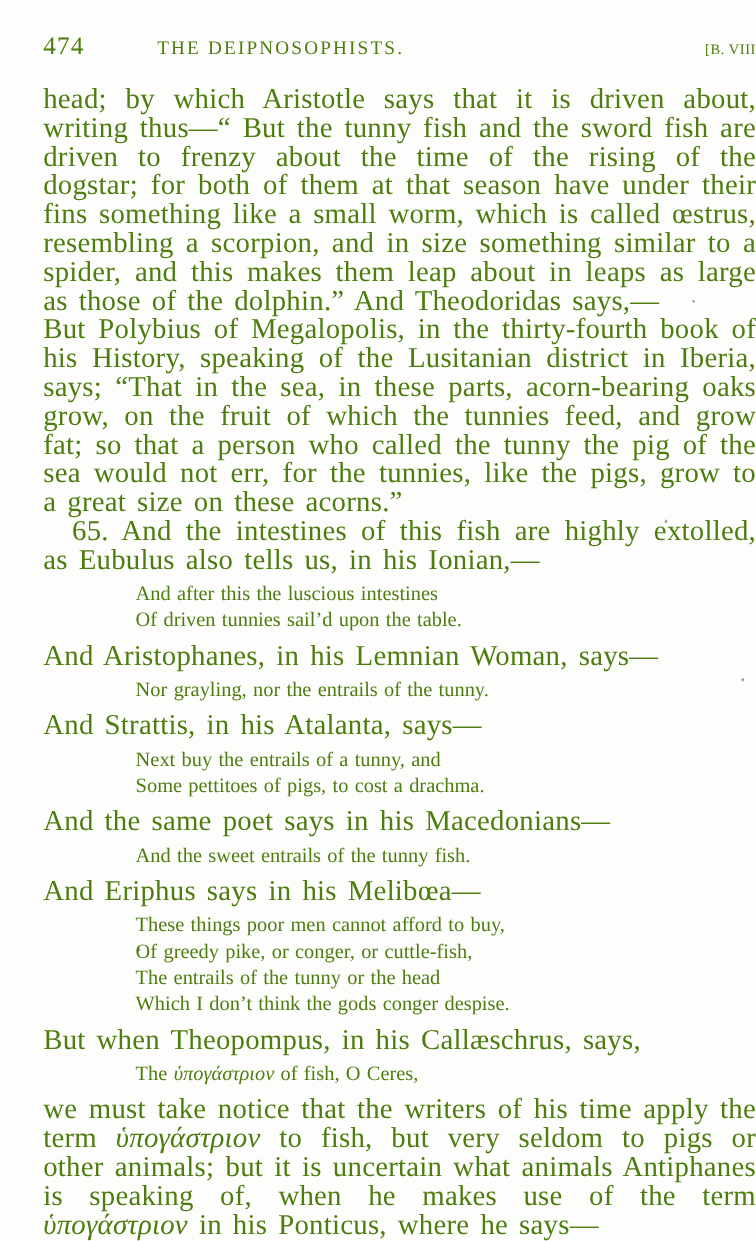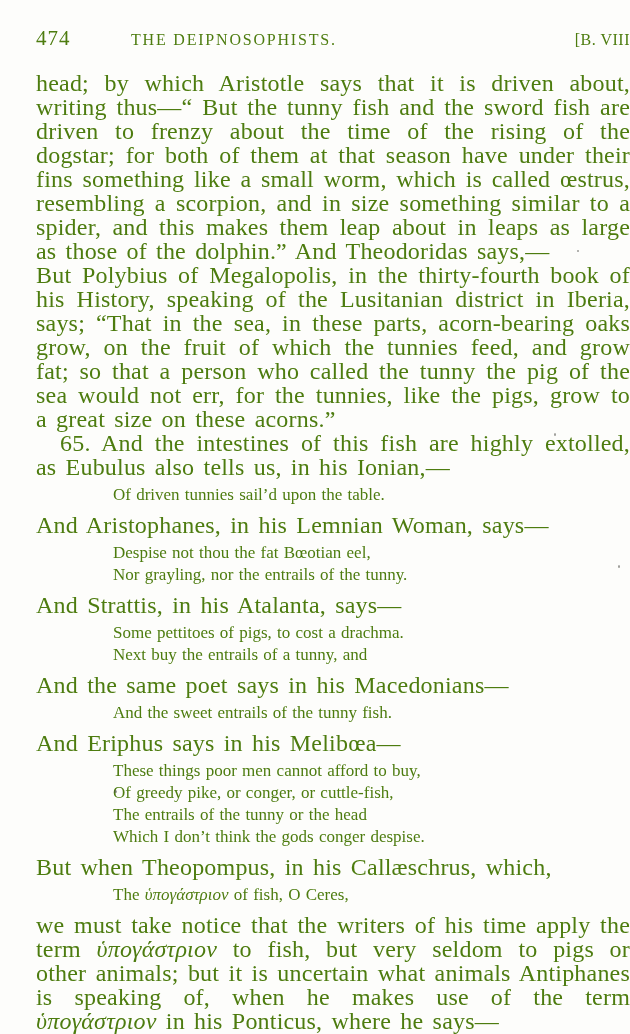--- a/index.html
+++ b/index.html
@@ -31,21 +31,21 @@
   }
   .runtitle {
     flex: 1;
     text-align: left;
     font-size: 16px;
     letter-spacing: 1.8px;
   }
   .booklabel {
     width: 95px;
     text-align: right;
-    font-size: 16px;
+    font-size: 12px;
     letter-spacing: 0.5px;
   }
   .para {
     margin: 0;
     font-size: 24px;
     line-height: 24px;
     text-align: justify;
     word-spacing: 3px;
     letter-spacing: 0.2px;
   }
@@ -79,53 +79,53 @@
   <div class="body-text">
 
     <p class="para">head; by which Aristotle says that it is driven about, writing thus—“ But the tunny fish and the sword fish are driven to frenzy about the time of the rising of the dogstar; for both of them at that season have under their fins something like a small worm, which is called œstrus, resembling a scorpion, and in size something similar to a spider, and this makes them leap about in leaps as large as those of the dolphin.”  And Theodoridas says,—</p>
 
 
     <p class="para">But Polybius of Megalopolis, in the thirty-fourth book of his History, speaking of the Lusitanian district in Iberia, says; “That in the sea, in these parts, acorn-bearing oaks grow, on the fruit of which the tunnies feed, and grow fat; so that a person who called the tunny the pig of the sea would not err, for the tunnies, like the pigs, grow to a great size on these acorns.”</p>
 
     <p class="para indent">65. And the intestines of this fish are highly extolled, as Eubulus also tells us, in his Ionian,—</p>
 
     <div class="verse">
+      <div class="vline">And after this the luscious intestines</div>
       <div class="vline">Of driven tunnies sail’d upon the table.</div>
     </div>
 
     <p class="para">And Aristophanes, in his Lemnian Woman, says—</p>
 
     <div class="verse">
-      <div class="vline">Despise not thou the fat Bœotian eel,</div>
       <div class="vline">Nor grayling, nor the entrails of the tunny.</div>
     </div>
 
     <p class="para">And Strattis, in his Atalanta, says—</p>
 
     <div class="verse">
+      <div class="vline">Next buy the entrails of a tunny, and</div>
       <div class="vline">Some pettitoes of pigs, to cost a drachma.</div>
-      <div class="vline">Next buy the entrails of a tunny, and</div>
     </div>
 
     <p class="para">And the same poet says in his Macedonians—</p>
 
     <div class="verse">
       <div class="vline">And the sweet entrails of the tunny fish.</div>
     </div>
 
     <p class="para">And Eriphus says in his Melibœa—</p>
 
     <div class="verse">
       <div class="vline">These things poor men cannot afford to buy,</div>
       <div class="vline">Of greedy pike, or conger, or cuttle-fish,</div>
       <div class="vline">The entrails of the tunny or the head</div>
       <div class="vline">Which I don’t think the gods conger despise.</div>
     </div>
 
-    <p class="para">But when Theopompus, in his Callæschrus, which,</p>
+    <p class="para">But when Theopompus, in his Callæschrus, says,</p>
 
     <div class="verse">
       <div class="vline"><span>The </span><span class="greek">ὑπογάστριον</span><span> of fish, O Ceres,</span></div>
     </div>
 
     <p class="para"><span>we must take notice that the writers of his time apply the term </span><span class="greek">ὑπογάστριον</span><span> to fish, but very seldom to pigs or other animals; but it is uncertain what animals Antiphanes is speaking of, when he makes use of the term </span><span class="greek">ὑπογάστριον</span><span> in his Ponticus, where he says—</span></p>
 
   </div>
 
   <div class="speck" style="left:96px; top:790px; width:3px; height:3px;"></div>

